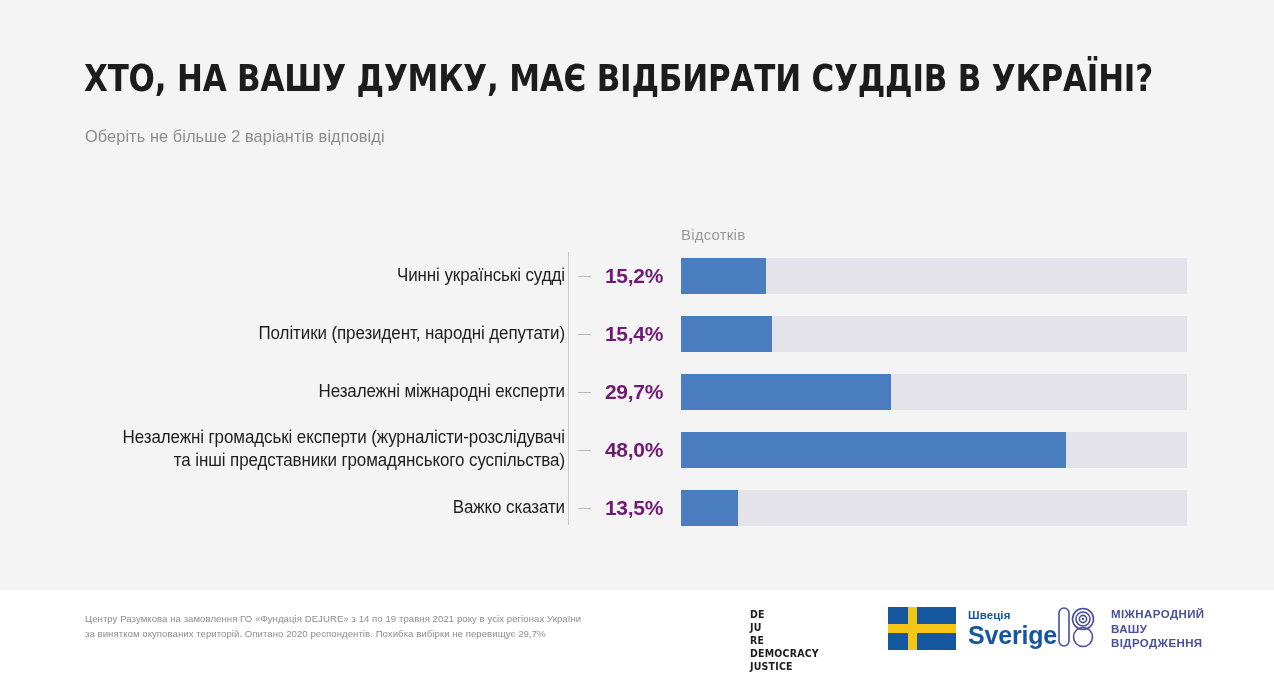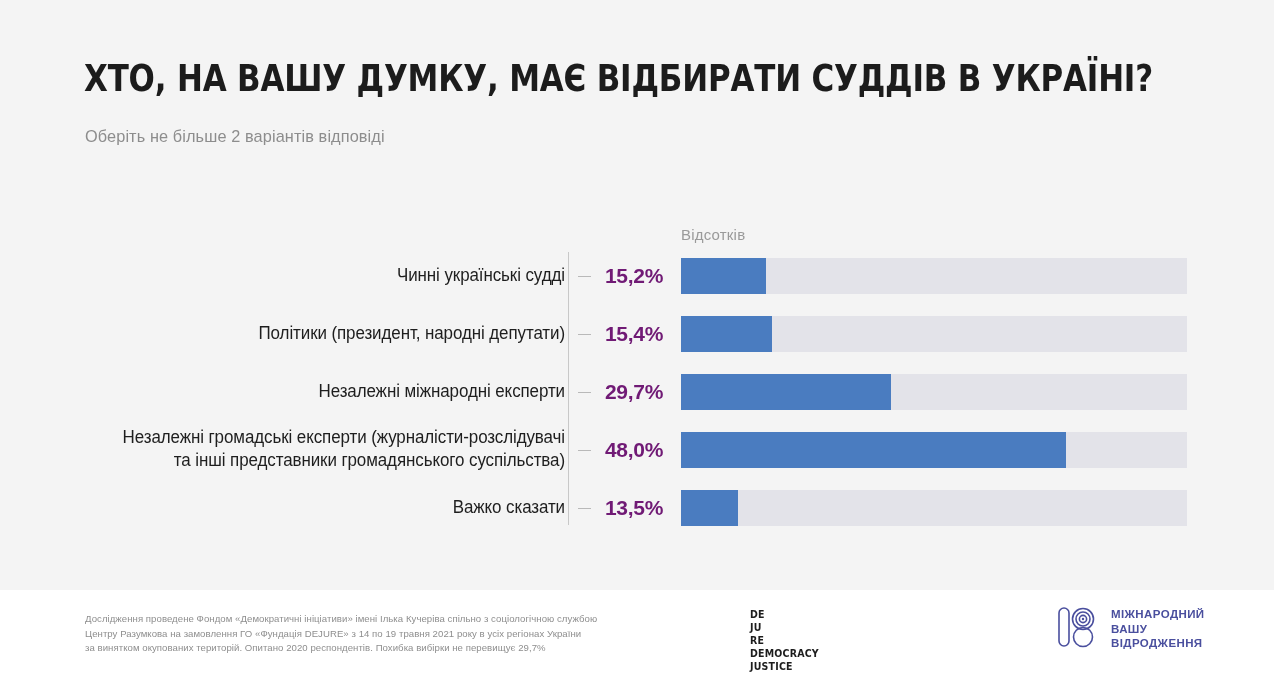--- a/index.html
+++ b/index.html
@@ -314,39 +314,48 @@
       <div class="track" style="top:0;">
         <div class="fill" style="width:57px;"></div>
       </div>
     </div>
 
   </div>
 
   <div class="footer">
 
     <div class="footnote">
-      <div>Дослідження проведене Фондом «Демократичні ініціативи» імені Ілька Кучеріва спільно з соціологічною службою</div>
       <div>Центру Разумкова на замовлення ГО «Фундація DEJURE» з 14 по 19 травня 2021 року в усіх регіонах України</div>
       <div>за винятком окупованих територій. Опитано 2020 респондентів. Похибка вибірки не перевищує 29,7%</div>
     </div>
 
     <div class="logo-dejure">
       <div class="dj-left">
         <div>DE</div>
         <div>JU</div>
         <div>RE</div>
       </div>
       <div class="dj-rule"></div>
       <div class="dj-right">
         <div>DEMOCRACY</div>
         <div>JUSTICE</div>
         <div>REFORMS</div>
       </div>
     </div>
 
+    <div class="logo-sweden">
+      <div class="se-flag">
+        <div class="v"></div>
+        <div class="h"></div>
+      </div>
+      <div class="se-text">
+        <div class="se-small">Швеція</div>
+        <div class="se-big">Sverige</div>
+      </div>
+    </div>
 
     <div class="logo-irf">
       <span>
         <svg width="40" height="42" viewBox="0 0 40 42" xmlns="http://www.w3.org/2000/svg">
           <rect x="1" y="2" width="10" height="38" rx="5" fill="none" stroke="#4a4f9e" stroke-width="1.6"></rect>
           <circle cx="25" cy="13" r="10.5" fill="none" stroke="#4a4f9e" stroke-width="1.6"></circle>
           <circle cx="25" cy="13" r="7" fill="none" stroke="#4a4f9e" stroke-width="1.6"></circle>
           <circle cx="25" cy="13" r="3.6" fill="none" stroke="#4a4f9e" stroke-width="1.6"></circle>
           <circle cx="25" cy="13" r="1.2" fill="#4a4f9e"></circle>
           <circle cx="25" cy="31" r="9.5" fill="none" stroke="#4a4f9e" stroke-width="1.6"></circle>

